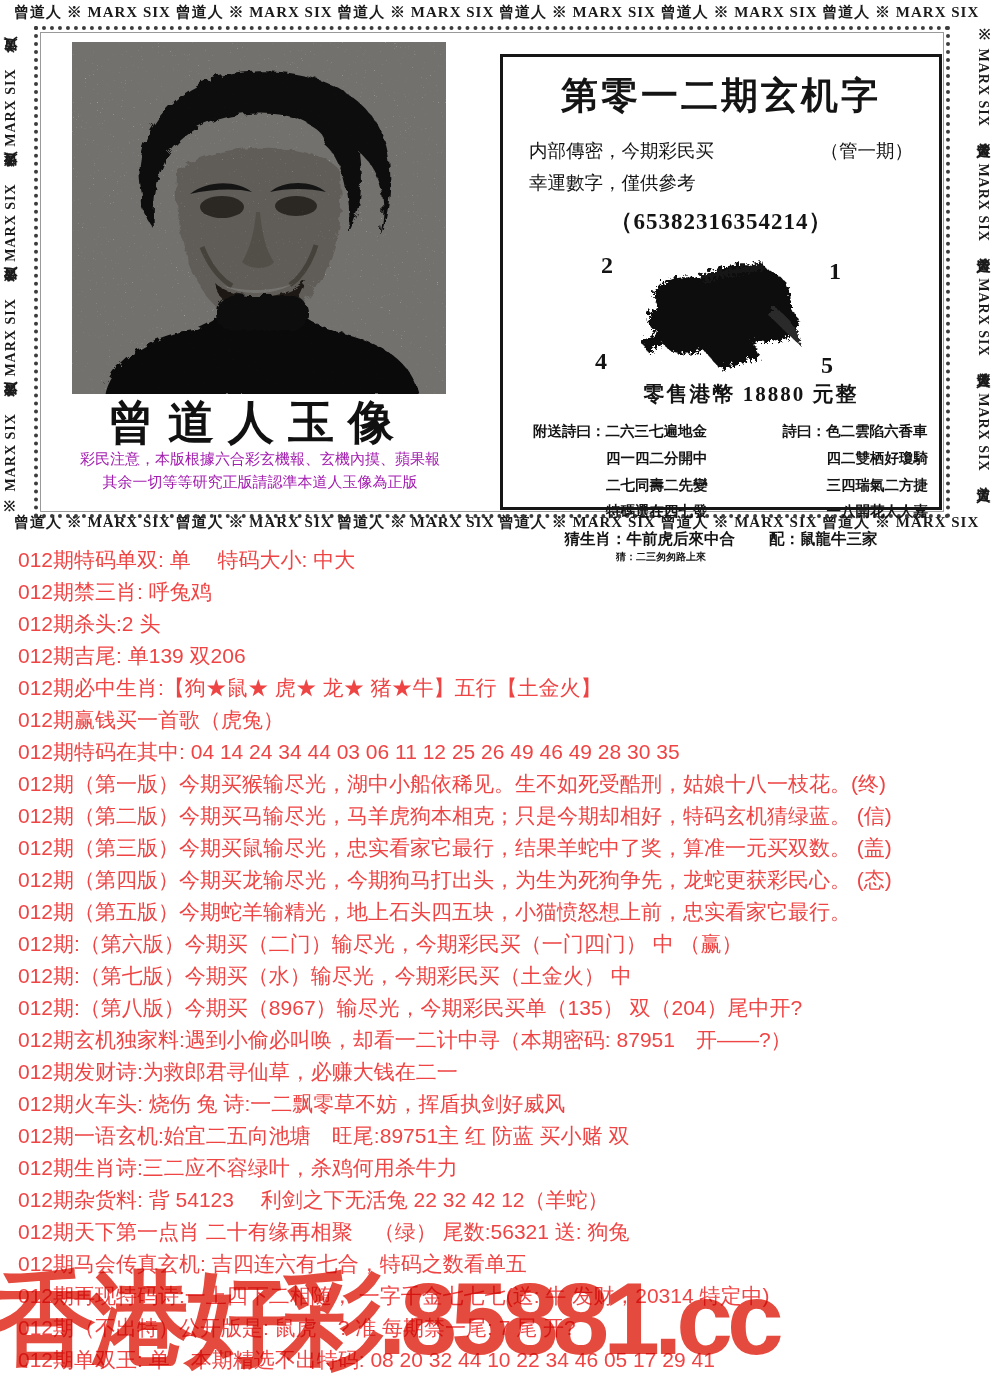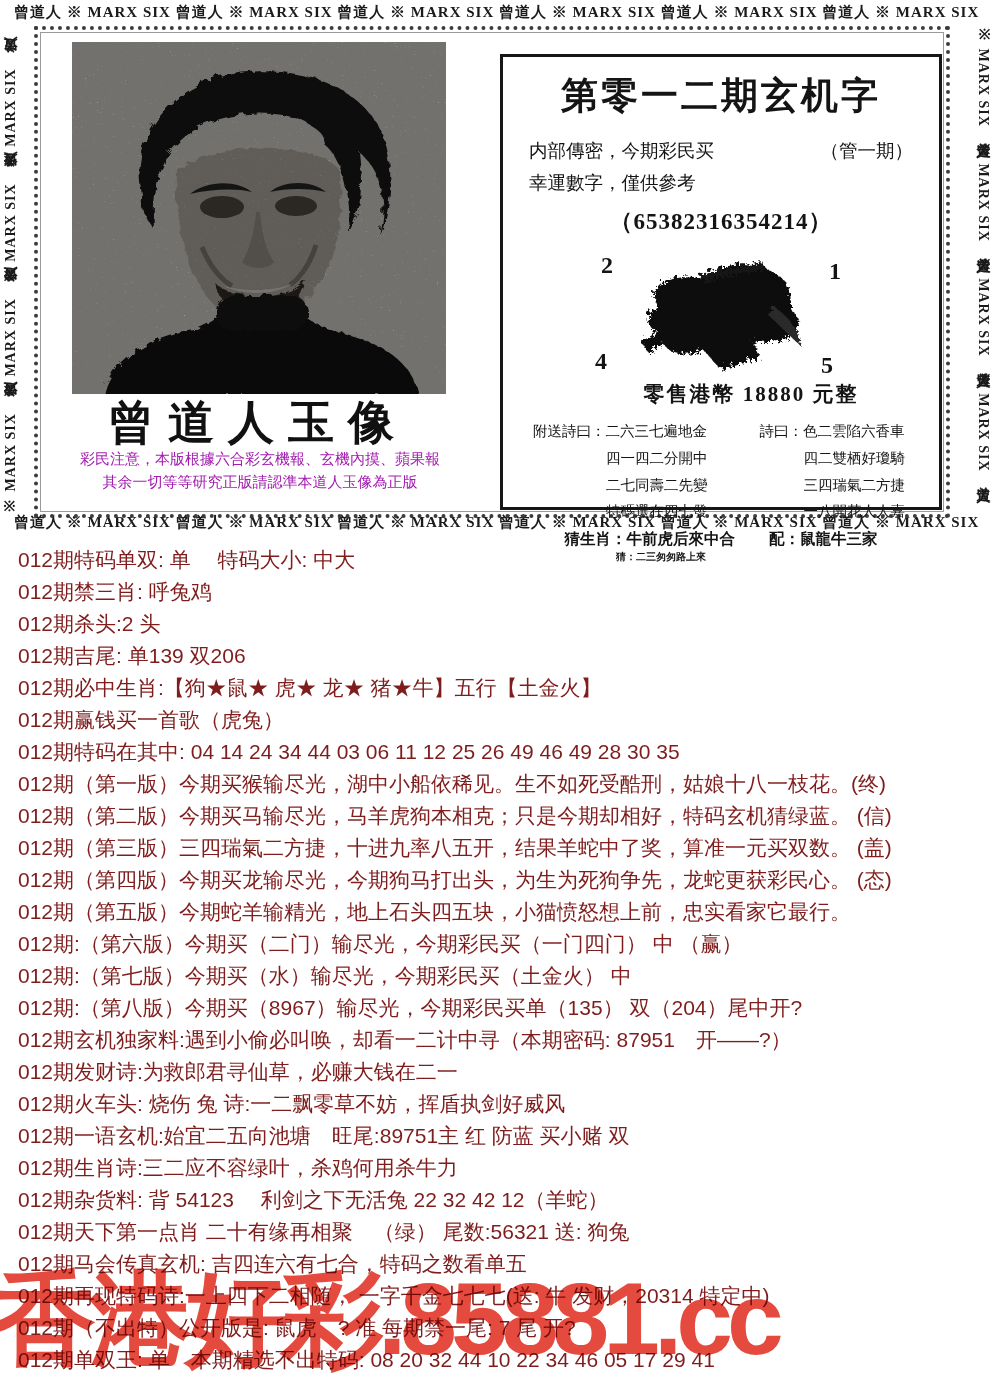--- a/index.html
+++ b/index.html
@@ -38,31 +38,31 @@
   .mbox-lucky{text-align:center;font-size:23px;font-weight:bold;letter-spacing:1px;margin-top:2px;}
   .ink-wrap{position:relative;height:136px;margin-top:2px;}
   .ink-wrap svg{position:absolute;left:98px;top:0;}
   .ink-num{position:absolute;font-weight:bold;font-size:24px;font-family:"Liberation Serif",serif;}
   .ink-num.tl{left:98px;top:8px;}
   .ink-num.tr{left:326px;top:14px;}
   .ink-num.bl{left:92px;top:104px;}
   .ink-num.br{left:318px;top:108px;}
   .mbox-price{text-align:center;font-size:21px;font-weight:bold;letter-spacing:2px;
               padding-left:60px;}
-  .poems{display:flex;justify-content:space-between;margin:10px 34px 0 30px;
-         font-size:14.5px;line-height:1.85;font-weight:normal;gap:28px;}
+  .poems{display:flex;justify-content:space-between;margin:10px 11px 0 30px;
+         font-size:14.5px;line-height:1.85;font-weight:bold;gap:28px;}
   .poem-col div:not(:first-child){padding-left:73px;}
   .poem-col.right div:not(:first-child){padding-left:44px;}
   .guess1{display:flex;justify-content:center;gap:34px;font-size:15.5px;font-weight:bold;
           margin-top:4px;}
   .guess2{text-align:center;font-size:10px;font-weight:bold;padding-right:120px;}
   
   .body-lines{position:absolute;left:18px;top:544px;right:4px;}
   .body-lines div{font-size:21px;line-height:32px;white-space:nowrap;
-                  font-family:"Liberation Sans",sans-serif;color:#7f1d1d;
+                  font-family:"Liberation Sans",sans-serif;color:#ef4444;
                   font-weight:500;letter-spacing:0px;}
   
   .watermark{position:absolute;left:-6px;top:1252px;white-space:nowrap;
              font-family:"Liberation Sans",sans-serif;font-weight:bold;
              font-size:102px;letter-spacing:-6px;mix-blend-mode:multiply;
              opacity:.92;pointer-events:none;}
 </style>
 </head>
 <body>
 
@@ -174,21 +174,21 @@
   <div class="body-lines">
       <div>012期特码单双: 单　 特码大小: 中大</div>
       <div>012期禁三肖: 呼兔鸡</div>
       <div>012期杀头:2 头</div>
       <div>012期吉尾: 单139 双206</div>
       <div>012期必中生肖:【狗★鼠★ 虎★ 龙★ 猪★牛】五行【土金火】</div>
       <div>012期赢钱买一首歌（虎兔）</div>
       <div>012期特码在其中: 04 14 24 34 44 03 06 11 12 25 26 49 46 49 28 30 35</div>
       <div>012期（第一版）今期买猴输尽光，湖中小船依稀见。生不如死受酷刑，姑娘十八一枝花。(终)</div>
       <div>012期（第二版）今期买马输尽光，马羊虎狗本相克；只是今期却相好，特码玄机猜绿蓝。 (信)</div>
-      <div>012期（第三版）三四瑞氣二方捷，十进九率八五开，结果羊蛇中了奖，算准一元买双数。 (盖)</div>
+      <div>012期（第三版）今期买鼠输尽光，忠实看家它最行，结果羊蛇中了奖，算准一元买双数。 (盖)</div>
       <div>012期（第四版）今期买龙输尽光，今期狗马打出头，为生为死狗争先，龙蛇更获彩民心。 (态)</div>
       <div>012期（第五版）今期蛇羊输精光，地上石头四五块，小猫愤怒想上前，忠实看家它最行。</div>
       <div>012期:（第六版）今期买（二门）输尽光，今期彩民买（一门四门） 中 （赢）</div>
       <div>012期:（第七版）今期买（水）输尽光，今期彩民买（土金火） 中</div>
       <div>012期:（第八版）今期买（8967）输尽光，今期彩民买单（135） 双（204）尾中开?</div>
       <div>012期玄机独家料:遇到小偷必叫唤，却看一二计中寻（本期密码: 87951　开——?）</div>
       <div>012期发财诗:为救郎君寻仙草，必赚大钱在二一</div>
       <div>012期火车头: 烧伤 兔 诗:一二飘零草不妨，挥盾执剑好威风</div>
       <div>012期一语玄机:始宜二五向池塘　旺尾:89751主 红 防蓝 买小赌 双</div>
       <div>012期生肖诗:三二应不容绿叶，杀鸡何用杀牛力</div>

